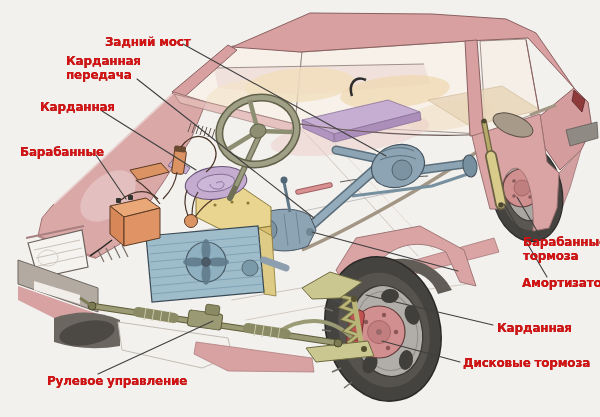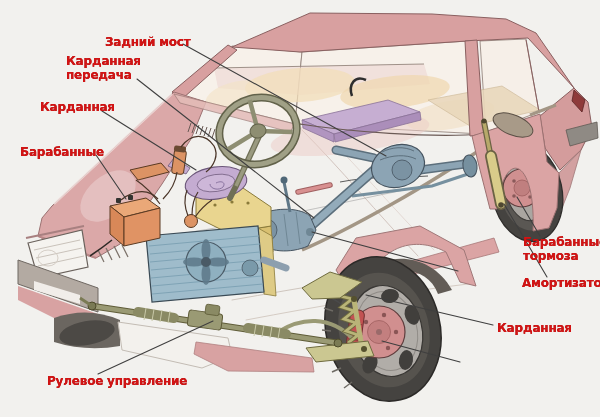--- a/index.html
+++ b/index.html
@@ -344,13 +344,14 @@
   <div class="lbl" style="left:105px;top:36px;">Задний мост</div>
   <div class="lbl" style="left:66px;top:55px;">Карданная
 передача</div>
   <div class="lbl" style="left:40px;top:101px;">Карданная</div>
   <div class="lbl" style="left:20px;top:146px;">Барабанные</div>
   <div class="lbl" style="left:47px;top:375px;">Рулевое управление</div>
   <div class="lbl" style="left:523px;top:236px;">Барабанные
 тормоза</div>
   <div class="lbl" style="left:522px;top:277px;">Амортизатор</div>
   <div class="lbl" style="left:497px;top:322px;">Карданная</div>
+  <div class="lbl" style="left:463px;top:357px;">Дисковые тормоза</div>
 </div>
 
 </body></html>

